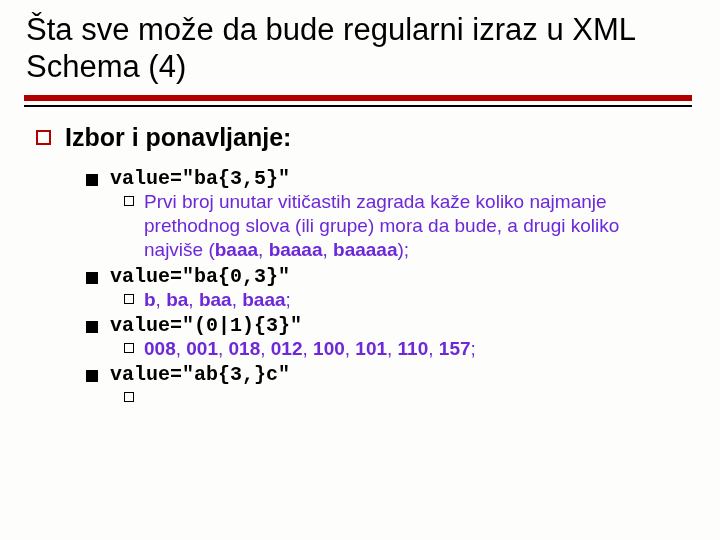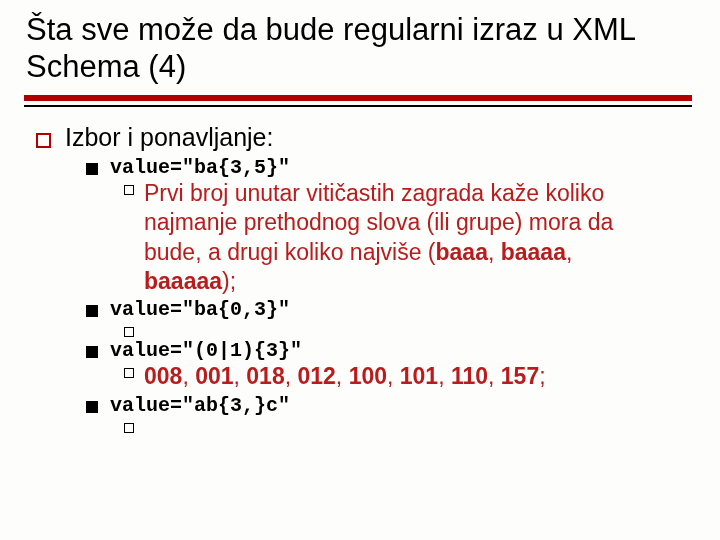--- a/index.html
+++ b/index.html
@@ -31,23 +31,24 @@
     margin-bottom: 4px;
   }
   .thinline {
     height: 1.5px;
     background: #000;
     width: 100%;
     margin-bottom: 16px;
   }
   .level1 {
     display: flex;
-    align-items: center;
+    align-items: flex-start;
     padding-left: 12px;
-    margin-bottom: 4px;
+    margin-bottom: 15px;
+    font-weight: bold;
   }
   .sq-open {
     width: 15px;
     height: 15px;
     border: 2px solid #b00000;
     margin-top: 7px;
     margin-right: 14px;
     flex-shrink: 0;
   }
   .l1-text {
@@ -83,22 +84,22 @@
   }
   .sq-small-open {
     width: 10px;
     height: 10px;
     border: 1.5px solid #000;
     margin-top: 6px;
     margin-right: 10px;
     flex-shrink: 0;
   }
   .l3-text {
-    font-size: 23px;
-    color: #b91c1c;
+    font-size: 19px;
+    color: #6d28d9;
     line-height: 1.28;
   }
   .bold { font-weight: bold; }
 </style>
 </head>
 <body>
 
 <div class="slide">
   <div class="title">Šta sve može da bude regularni izraz u XML Schema (4)</div>
   <div class="underline"></div>
@@ -117,20 +118,21 @@
       <div class="level3">
         <div class="sq-small-open"></div>
         <div class="l3-text">Prvi broj unutar vitičastih zagrada kaže koliko najmanje prethodnog slova (ili grupe) mora da bude, a drugi koliko najviše (<span class="bold">baaa</span>, <span class="bold">baaaa</span>, <span class="bold">baaaaa</span>);</div>
       </div>
       <div class="level2">
         <div class="sq-fill"></div>
         <div class="l2-text">value="ba{0,3}"</div>
       </div>
       <div class="level3">
         <div class="sq-small-open"></div>
+        <div class="l3-text"><span class="bold">b</span>, <span class="bold">ba</span>, <span class="bold">baa</span>, <span class="bold">baaa</span>;</div>
       </div>
       <div class="level2">
         <div class="sq-fill"></div>
         <div class="l2-text">value="(0|1){3}"</div>
       </div>
       <div class="level3">
         <div class="sq-small-open"></div>
         <div class="l3-text"><span class="bold">008</span>, <span class="bold">001</span>, <span class="bold">018</span>, <span class="bold">012</span>, <span class="bold">100</span>, <span class="bold">101</span>, <span class="bold">110</span>, <span class="bold">157</span>;</div>
       </div>
       <div class="level2">

